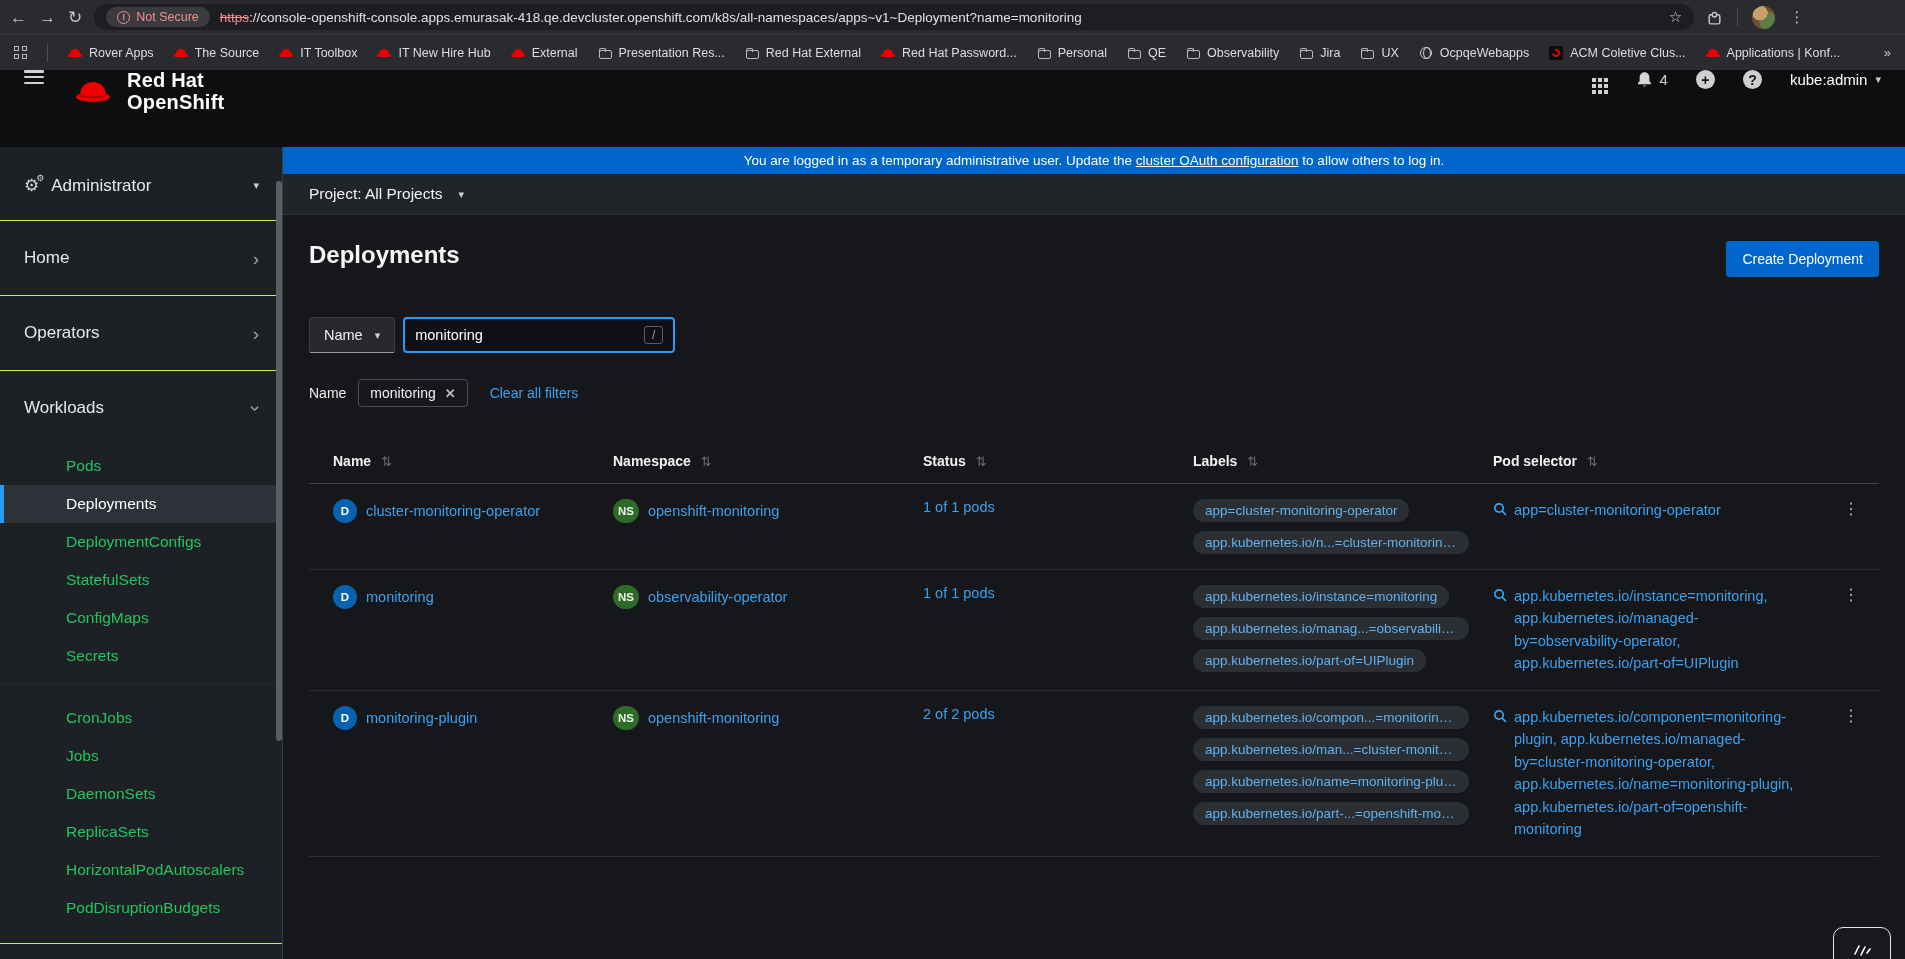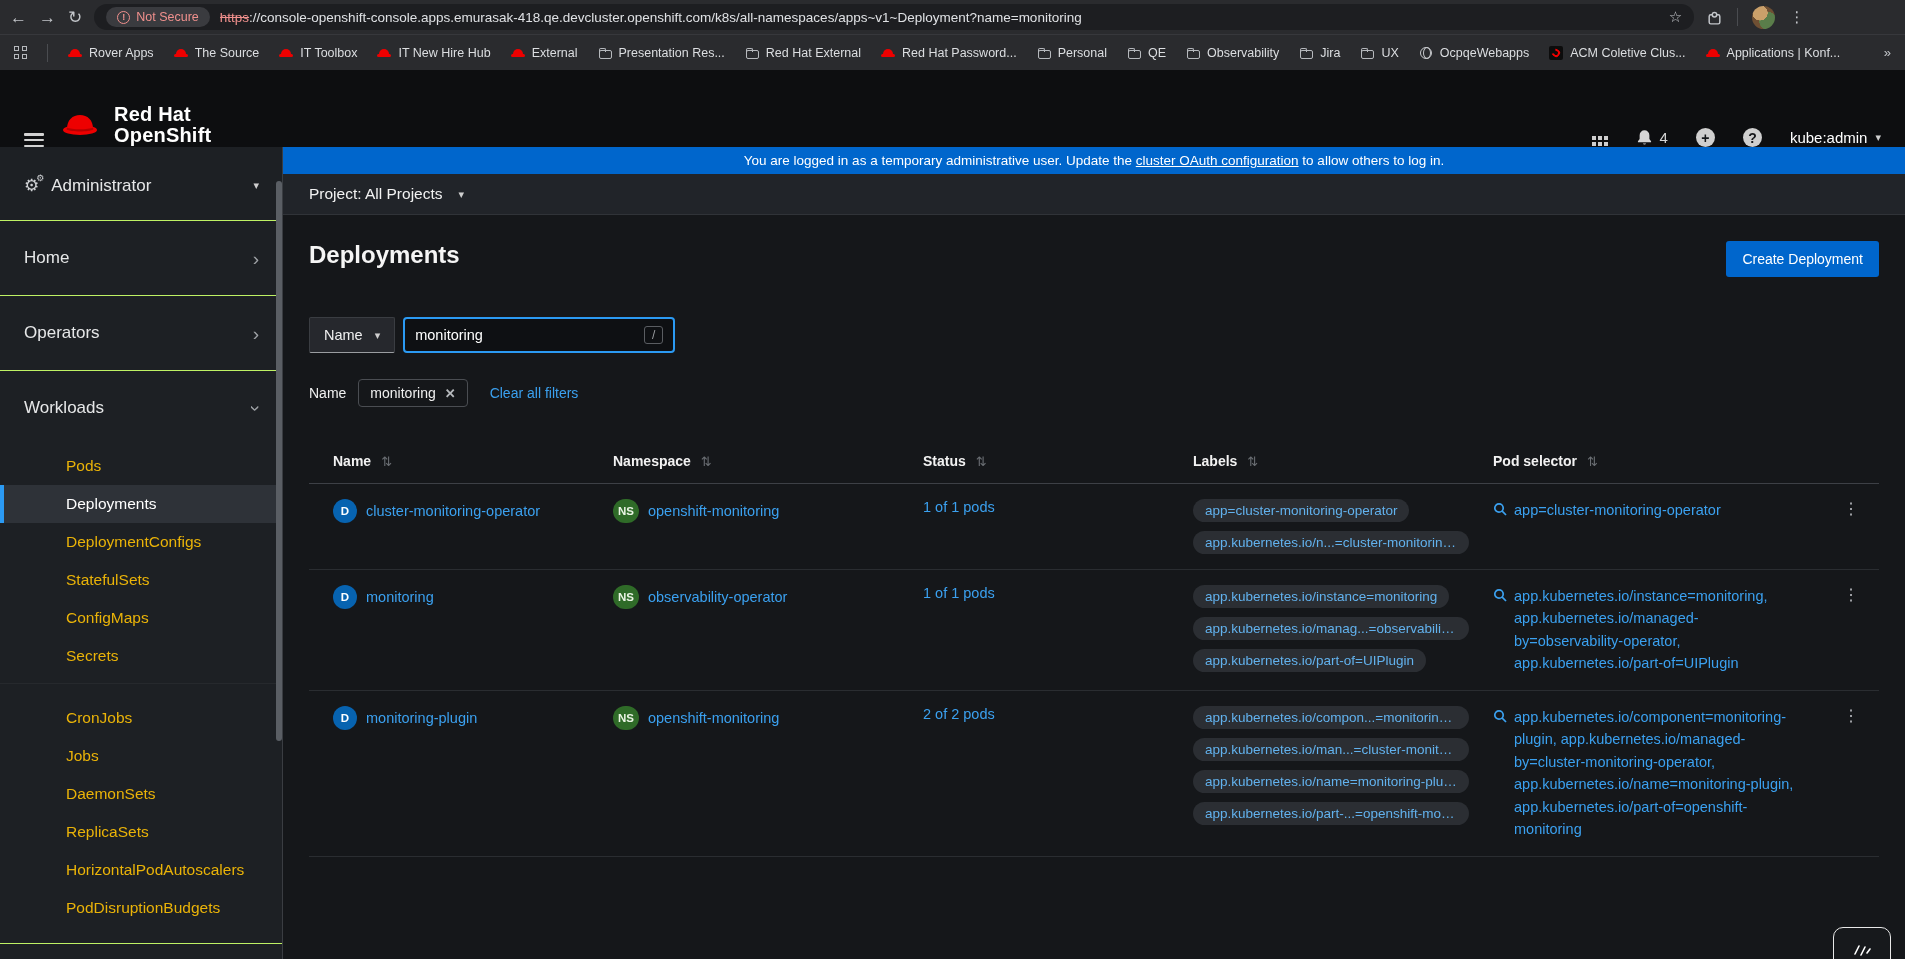--- a/index.html
+++ b/index.html
@@ -33,21 +33,21 @@
   .fav-redhat::after{content:"";position:absolute;left:0;top:8px;width:14px;height:3.5px;background:#e00;border-radius:2px;}
   .fav-folder::before{content:"";position:absolute;left:1px;top:4px;width:11px;height:7px;border:1.4px solid #b6b9bd;border-radius:2px;}
   .fav-folder::after{content:"";position:absolute;left:1px;top:2px;width:5px;height:3px;border:1.4px solid #b6b9bd;border-bottom:none;border-radius:2px 2px 0 0;}
   .fav-globe::before{content:"";position:absolute;inset:1px;border:1.4px solid #c7c9cc;border-radius:50%;}
   .fav-globe::after{content:"";position:absolute;left:50%;top:1px;bottom:1px;width:6px;margin-left:-3px;border:1.4px solid #c7c9cc;border-radius:50%;}
   .fav-acm{background:#0c0c0c;border-radius:2px;}
   .fav-acm::before{content:"";position:absolute;inset:3px;border:2px solid #e00;border-radius:50%;border-left-color:transparent;transform:rotate(35deg);}
   .bm-chevrons{margin-left:auto;color:#c2c5c9;font-size:13px;}
 
   
-  .masthead{height:77px;background:#0d0e10;display:flex;align-items:flex-end;padding:0 24px;gap:13px;color:#e8e8e8;}
+  .masthead{height:77px;background:#0d0e10;display:flex;align-items:flex-start;padding:0 24px;gap:26px;color:#e8e8e8;}
   .hamburger{width:20px;height:14px;display:flex;flex-direction:column;justify-content:space-between;cursor:pointer;}
   .hamburger i{height:2.5px;background:#d2d2d2;border-radius:1px;}
   .brand{display:flex;align-items:center;gap:11px;}
   .brand-text{font-weight:700;font-size:20px;line-height:1.08;color:#fff;letter-spacing:.2px;}
   .mast-right{margin-left:auto;display:flex;align-items:center;gap:28px;}
   .grid9{width:4px;height:4px;background:#cfcfcf;box-shadow:6px 0 #cfcfcf,12px 0 #cfcfcf,0 6px #cfcfcf,6px 6px #cfcfcf,12px 6px #cfcfcf,0 12px #cfcfcf,6px 12px #cfcfcf,12px 12px #cfcfcf;margin-right:12px;cursor:pointer;}
   .bell-wrap{display:flex;align-items:center;gap:7px;color:#d6d6d6;font-size:15px;cursor:pointer;}
   .circle-btn{width:19px;height:19px;border-radius:50%;background:#cfcfcf;color:#141619;font-weight:700;font-size:14px;display:flex;align-items:center;justify-content:center;cursor:pointer;}
   .user-menu{font-size:15px;color:#fff;display:flex;align-items:center;gap:8px;cursor:pointer;}
   .caret{font-size:11px;color:#cfcfcf;}
@@ -56,21 +56,21 @@
   .app-body{display:flex;height:812px;}
   .sidebar{width:283px;background:#1d2024;color:#e6e7e8;position:relative;flex:none;}
   .persp{display:flex;align-items:center;gap:12px;padding:28px 24px 24px;font-size:17px;}
   .gear{font-size:17px;color:#cfd1d4;position:relative;}
   .gear::after{content:"\2699";position:absolute;font-size:9px;right:-5px;top:-2px;}
   .persp .caret{margin-left:auto;}
   .nav-top{display:flex;align-items:center;padding:27px 24px;font-size:17px;border-top:1px solid #bef264;cursor:pointer;}
   .chev{margin-left:auto;color:#9fa2a6;font-size:19px;line-height:1;display:inline-block;}
   .chev.down{transform:rotate(90deg);}
   .sub-list{list-style:none;padding:2px 0 16px;}
-  .sub-item{padding:10px 24px 10px 62px;font-size:15.5px;color:#eab308;cursor:pointer;border-left:4px solid transparent;}
+  .sub-item{padding:10px 24px 10px 62px;font-size:15.5px;color:#22c55e;cursor:pointer;border-left:4px solid transparent;}
   .sub-item.selected{background:#2e3238;border-left-color:#2b9af3;color:#fff;}
   .sub-gap{height:16px;border-top:1px solid #26292d;margin-top:8px;}
   .scroll-thumb{position:absolute;right:1px;top:34px;width:6px;height:560px;background:#5a5e64;border-radius:3px;}
   .sidebar::after{content:"";position:absolute;right:0;top:0;bottom:0;width:1px;background:#3a3d42;}
 
   .main{flex:1;display:flex;flex-direction:column;background:#15171a;position:relative;min-width:0;}
   .banner{height:27px;background:#0066cc;color:#fff;font-size:13.5px;display:flex;align-items:center;justify-content:center;white-space:pre;}
   .banner a{color:#fff;text-decoration:underline;cursor:pointer;}
   .projectbar{height:41px;background:#212429;border-bottom:1px solid #303338;display:flex;align-items:center;gap:16px;padding:0 26px;font-size:15.5px;color:#f2f2f2;}
   .content{flex:1;padding:26px 26px 0;}

